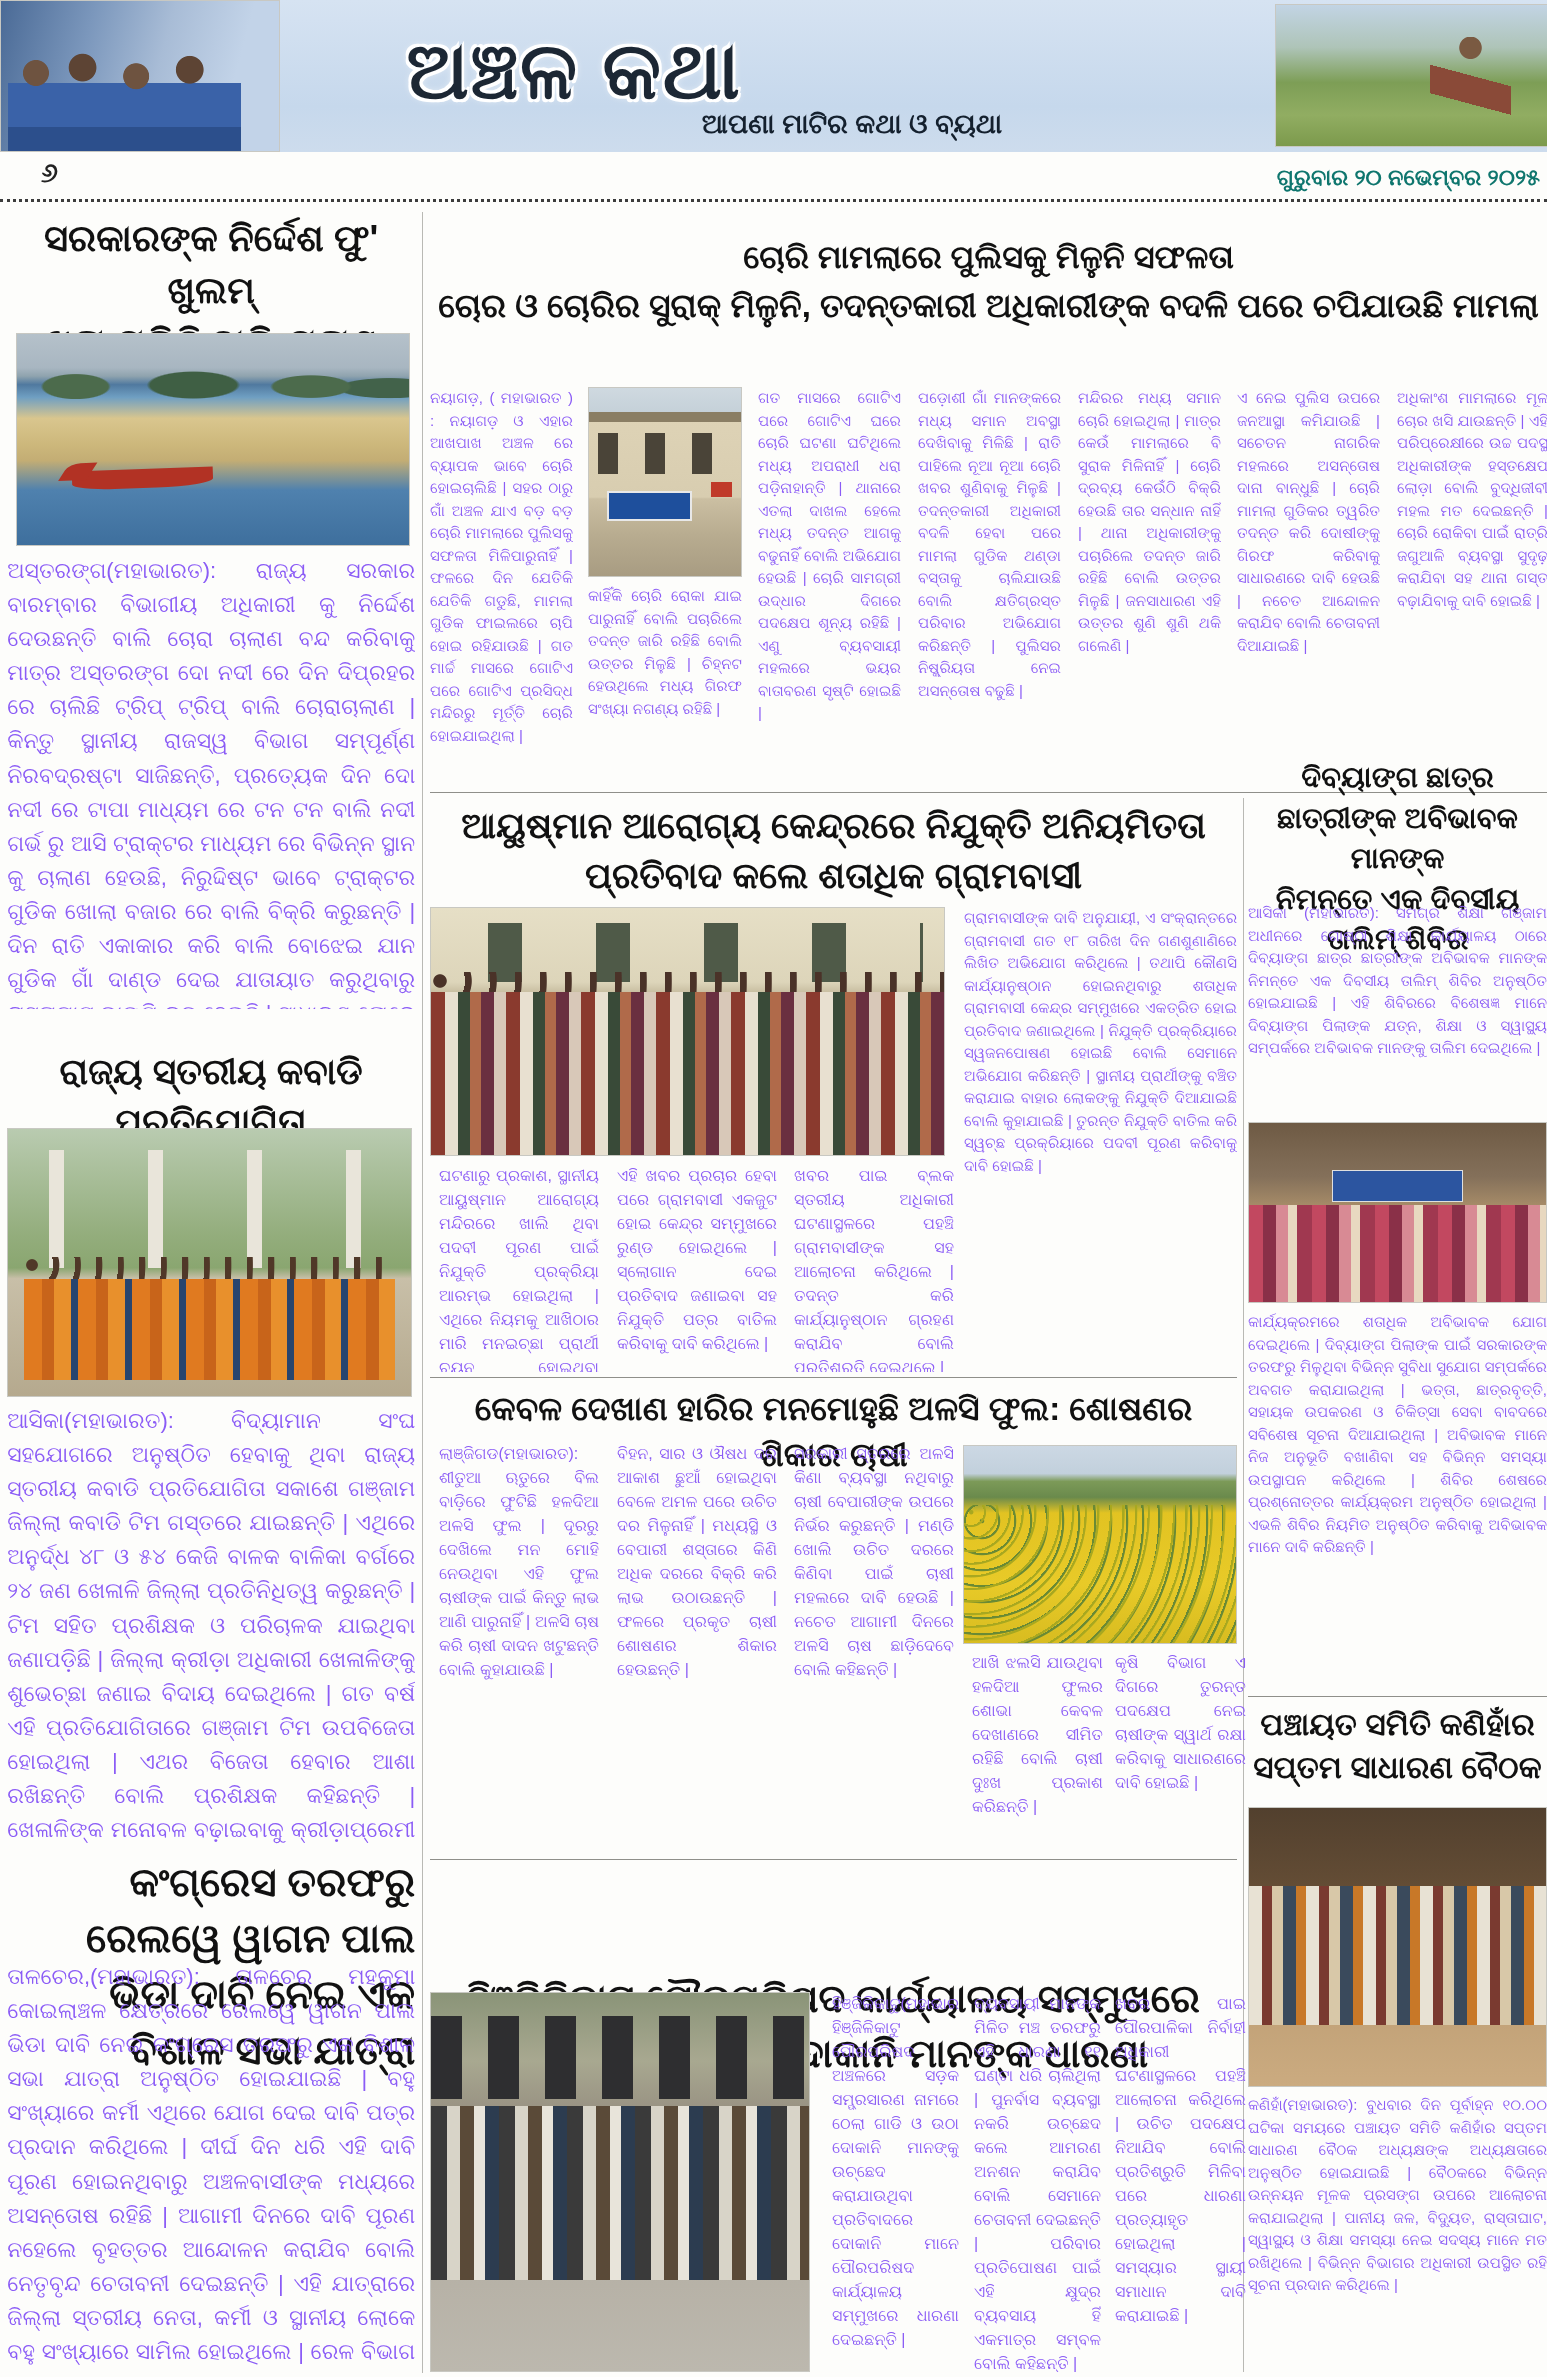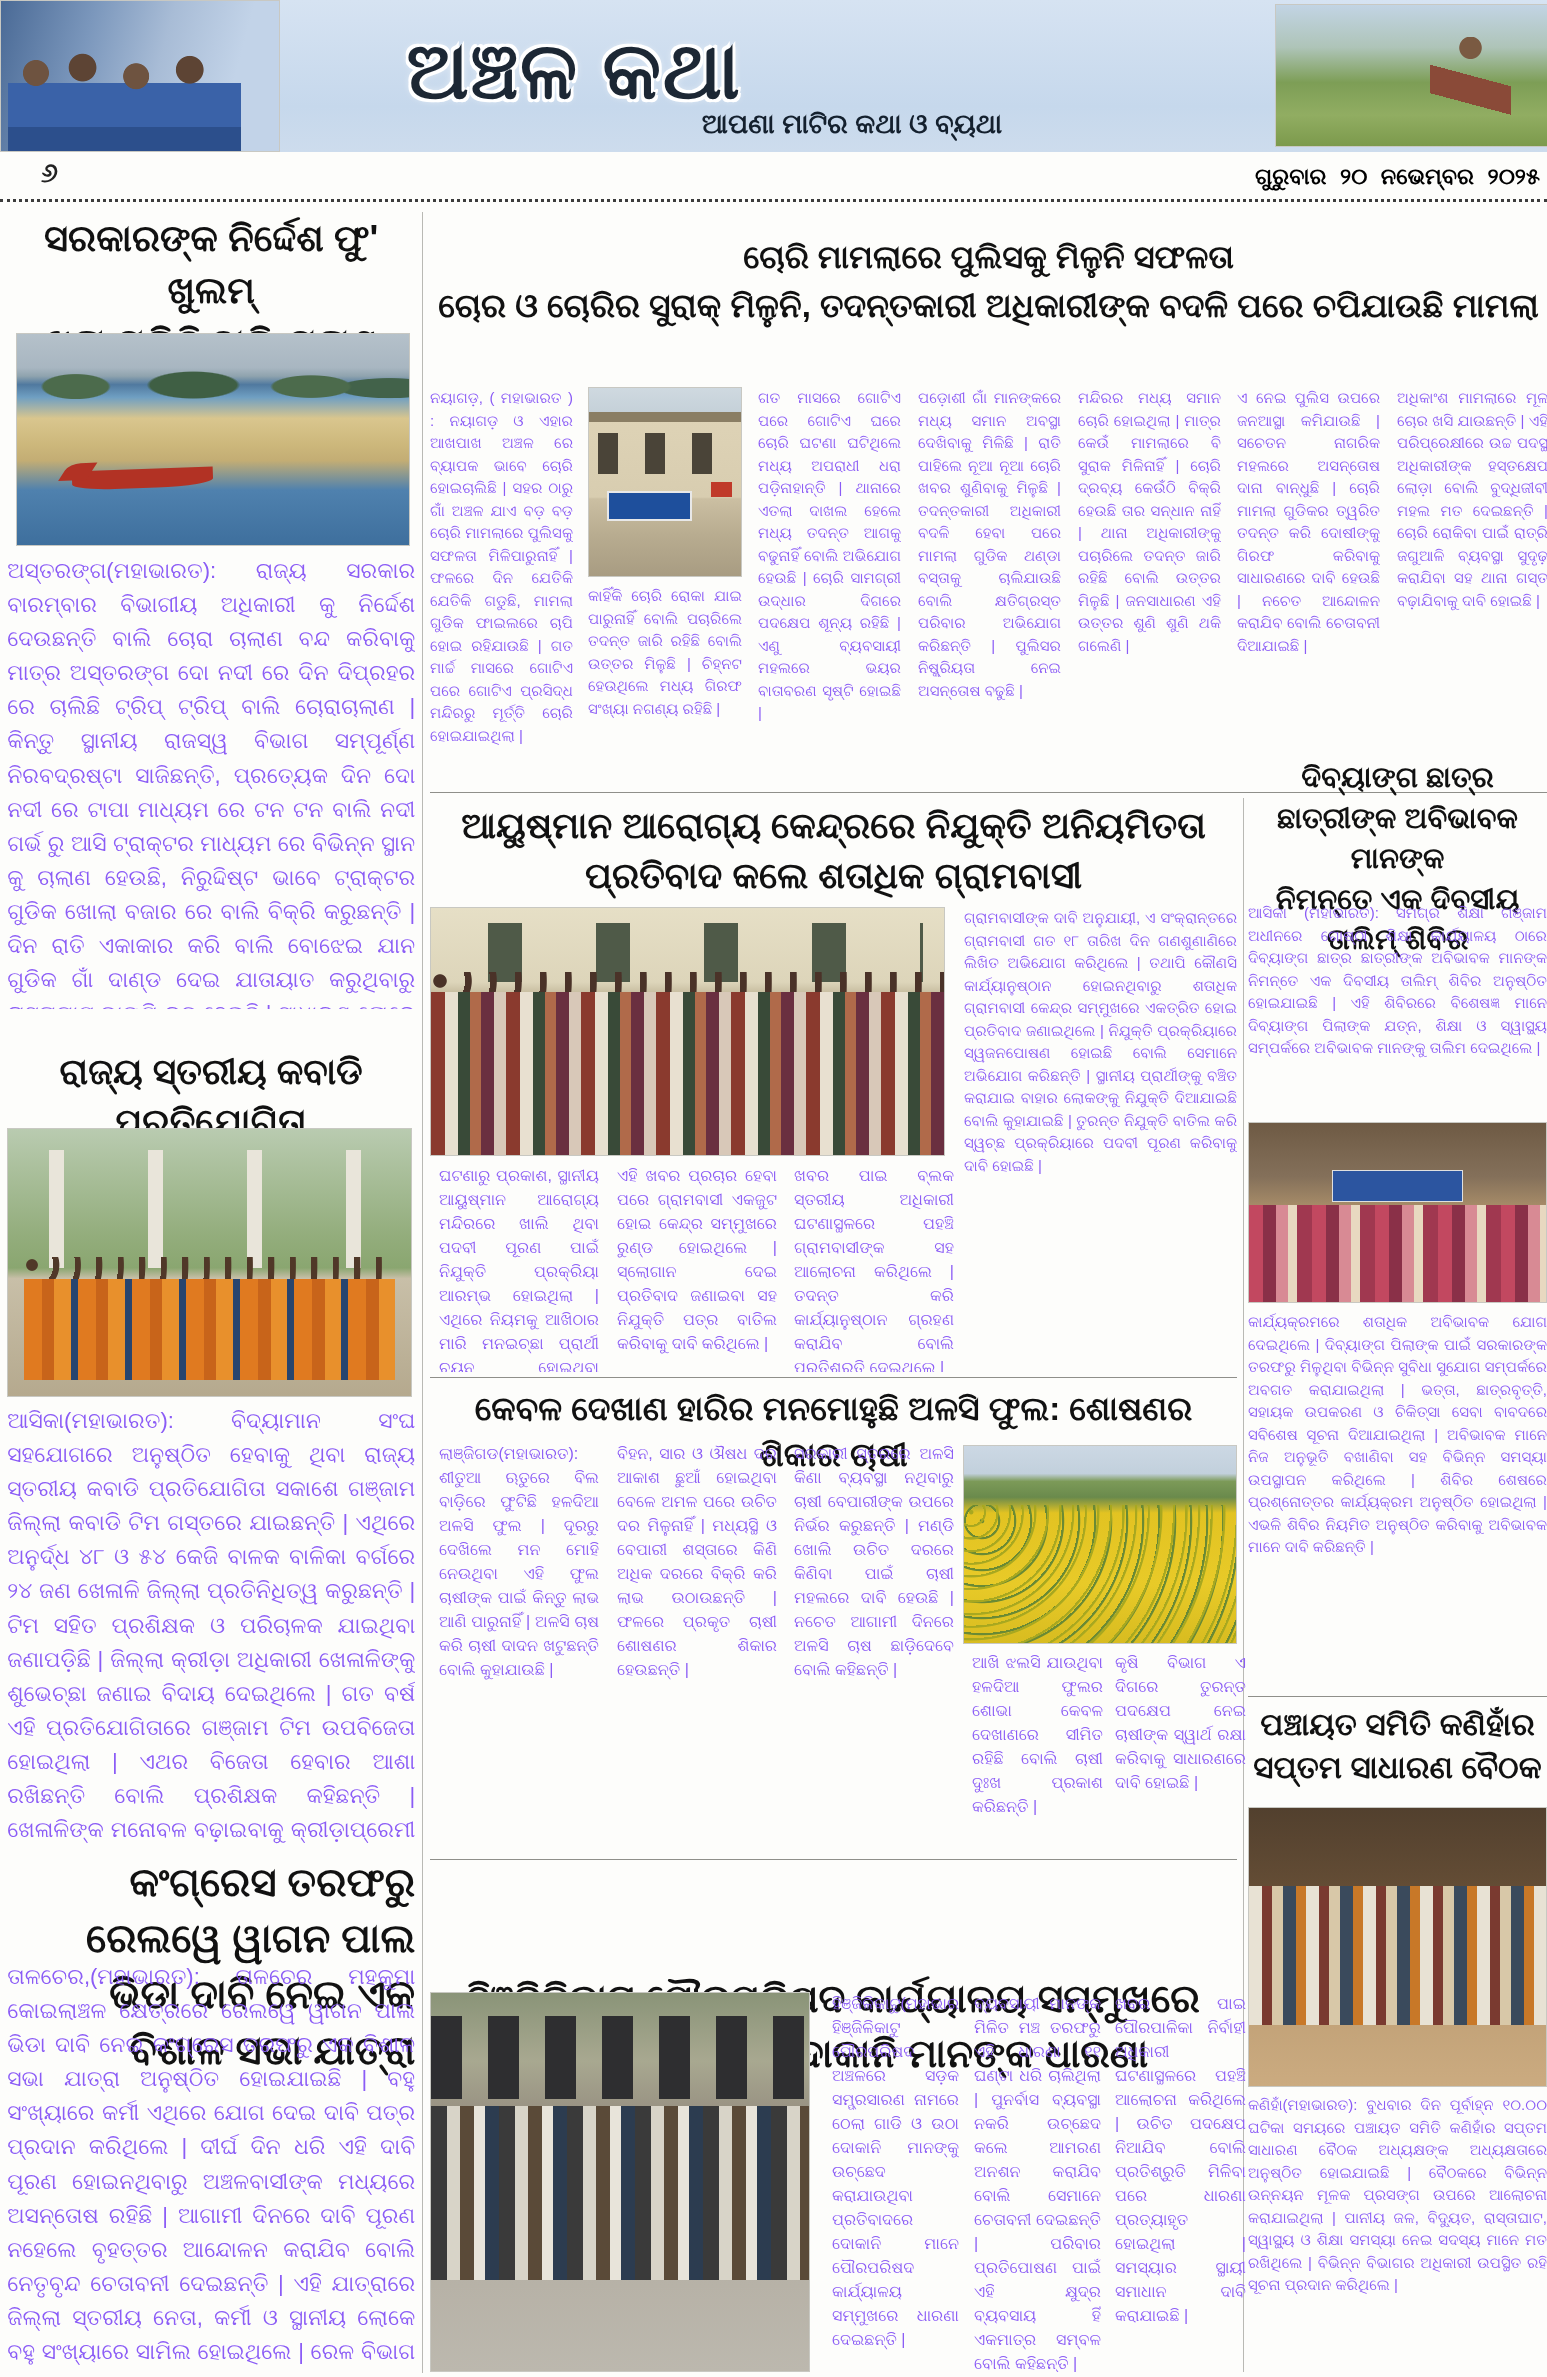--- a/index.html
+++ b/index.html
@@ -31,21 +31,21 @@
       background:linear-gradient(180deg,#c2d4e4 0%,#aec4b8 30%,#7d9e56 55%,#91ad62 78%,#7c9a4c 100%);
       overflow:hidden; }
   .ph-banner-right::before { content:""; position:absolute; right:36px; top:32px; width:81px; height:108px;
       background:
         radial-gradient(circle at 50% 10%, #7a5a42 0 10.8px, transparent 11.7px),
         linear-gradient(15deg, transparent 0 40%, #8a4a38 40% 62%, transparent 62%); }
 
   
   .page-number { left:41px; top:158px; font-size:27px; font-weight:bold; color:#222; }
   .edition-date { left:1147px; top:165px; width:393px; text-align:right;
-      font-size:22.4px; font-weight:bold; color:#000000;font-family:Liberation Mono, monospace; }
+      font-size:22.4px; font-weight:bold; color:#0f766e; }
   .dotted-rule { left:0; top:199px; width:1547px; border-top:3.6px dotted #3c3c3c; }
 
   
   .vrule { width:0.9px; background:#b9b9b4; }
   .hrule { height:0.9px; background:#8f8f8a; }
 
   
   .hl { font-weight:bold; color:#111; text-align:center; line-height:1.4; }
   .bodytxt { text-align:justify; color:#8b5cf6; overflow:hidden; line-height:1.5; }
   .b19 { font-size:22px; line-height:1.55; }

